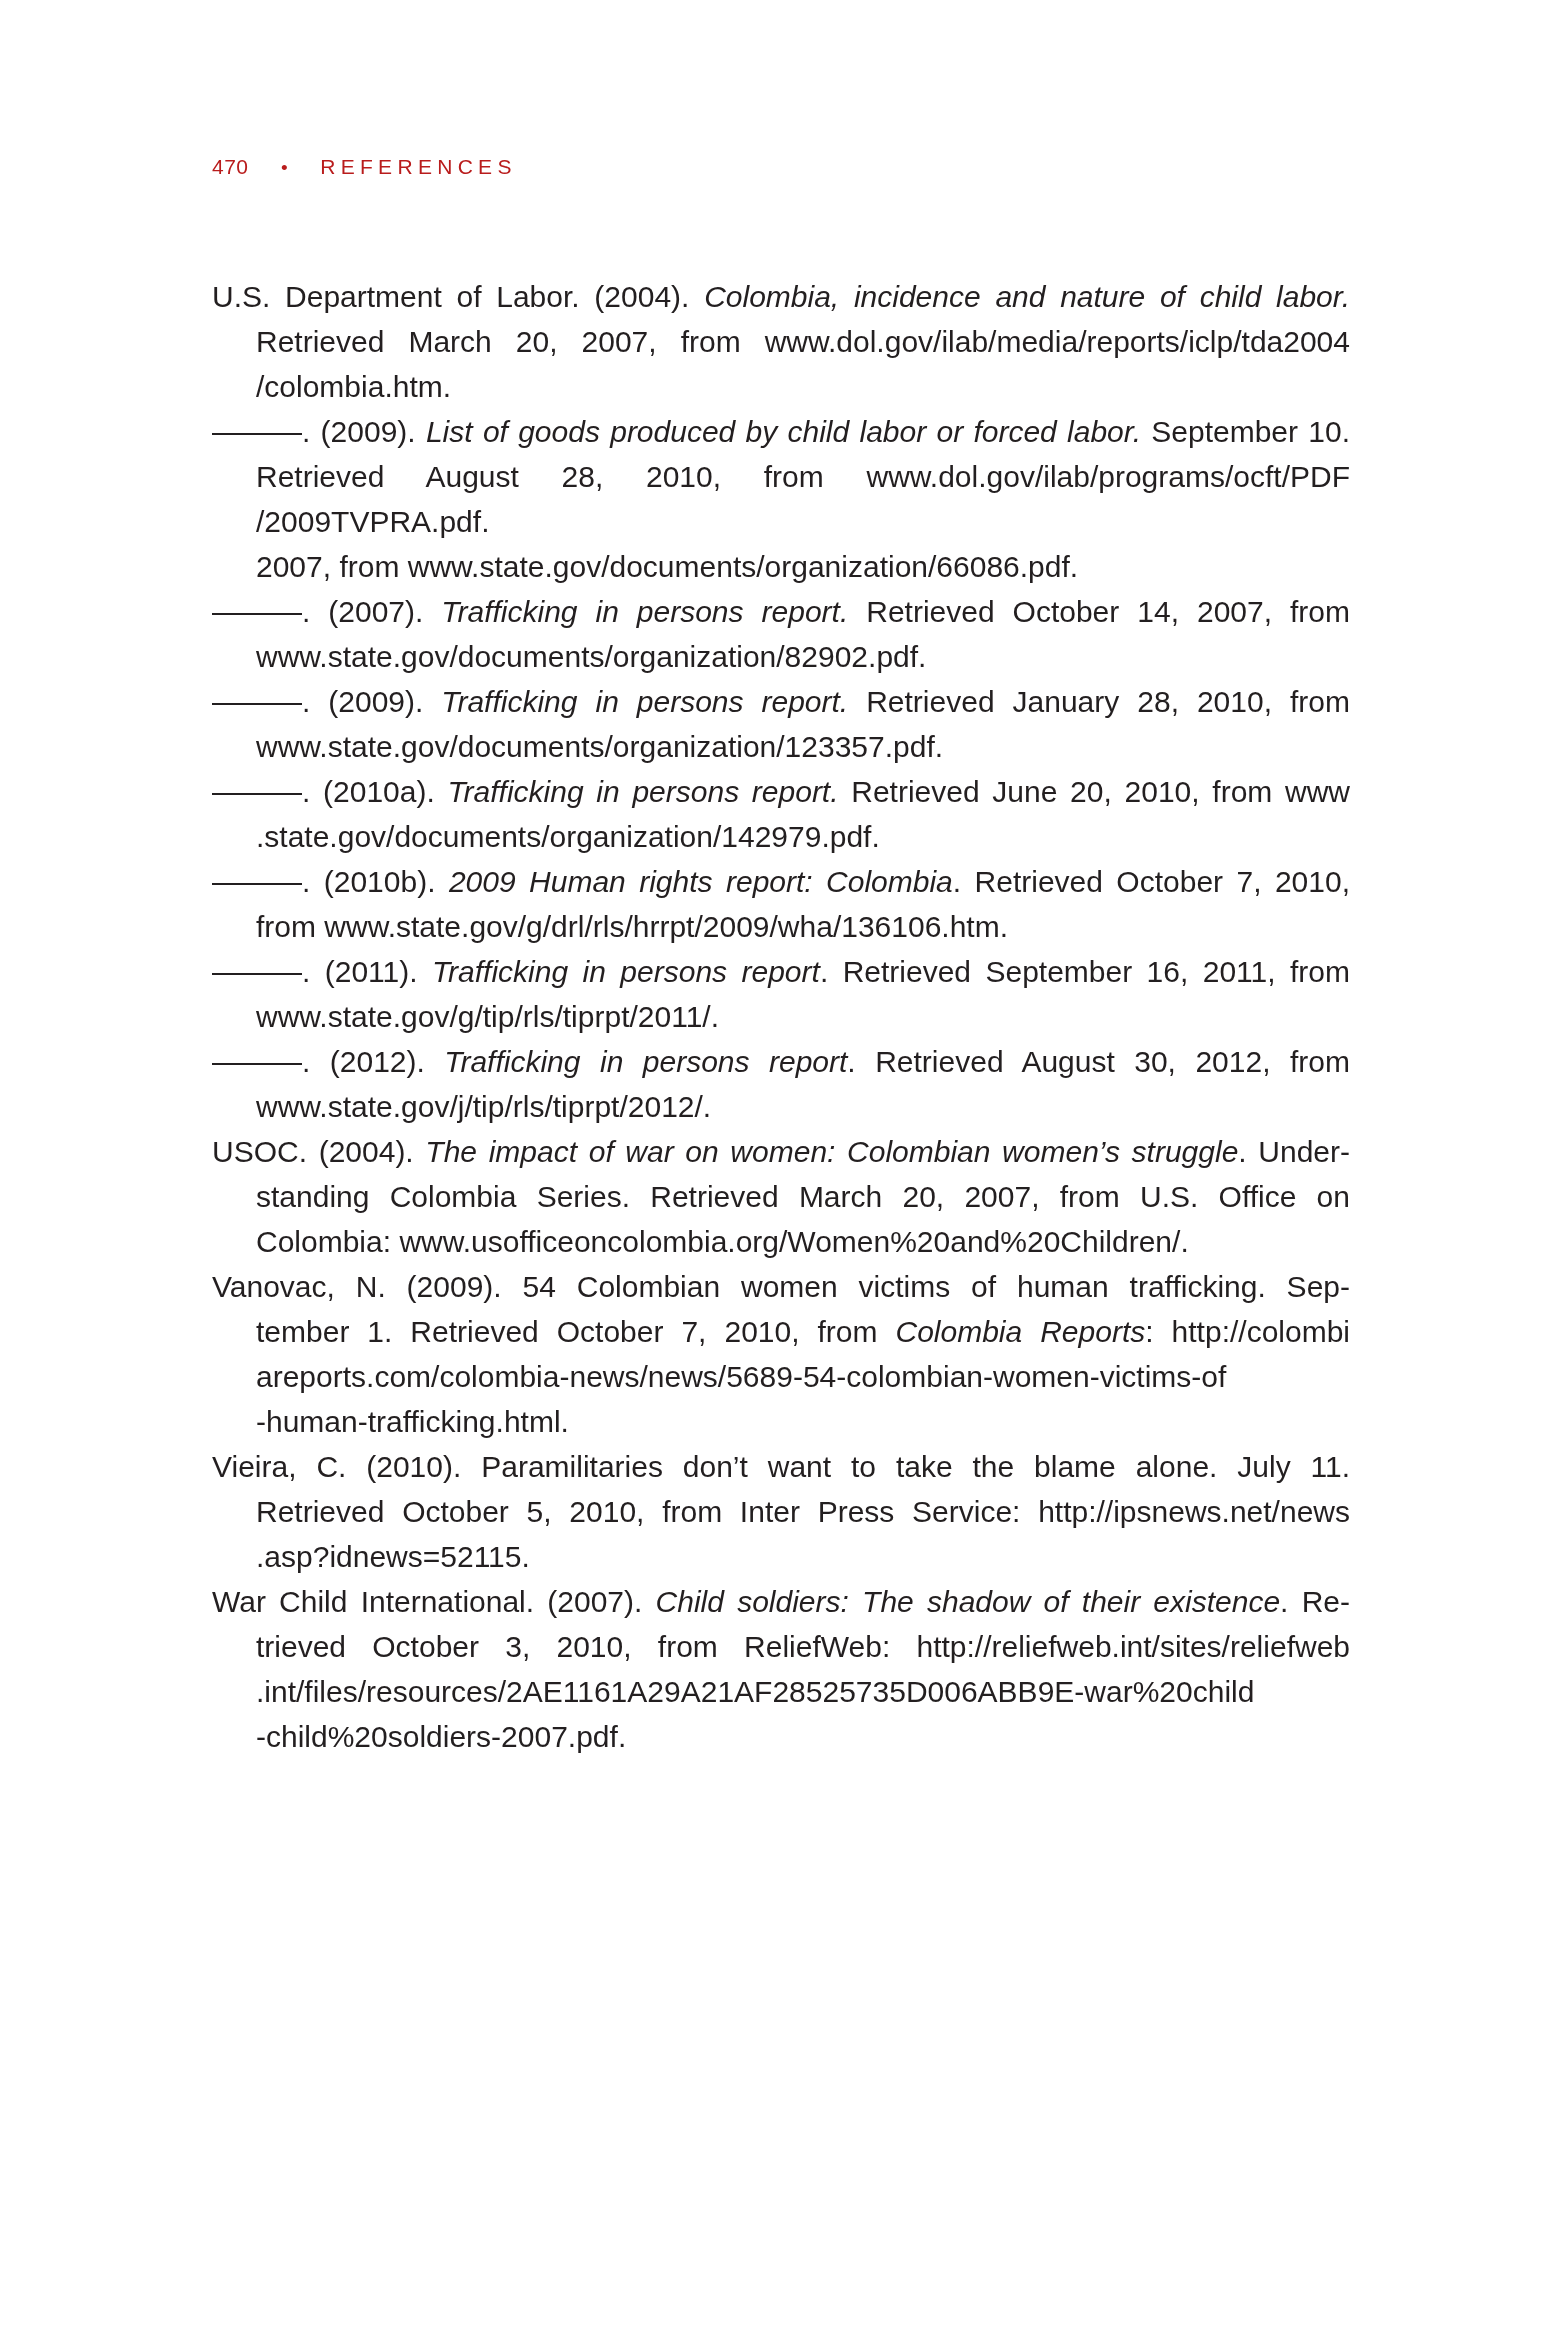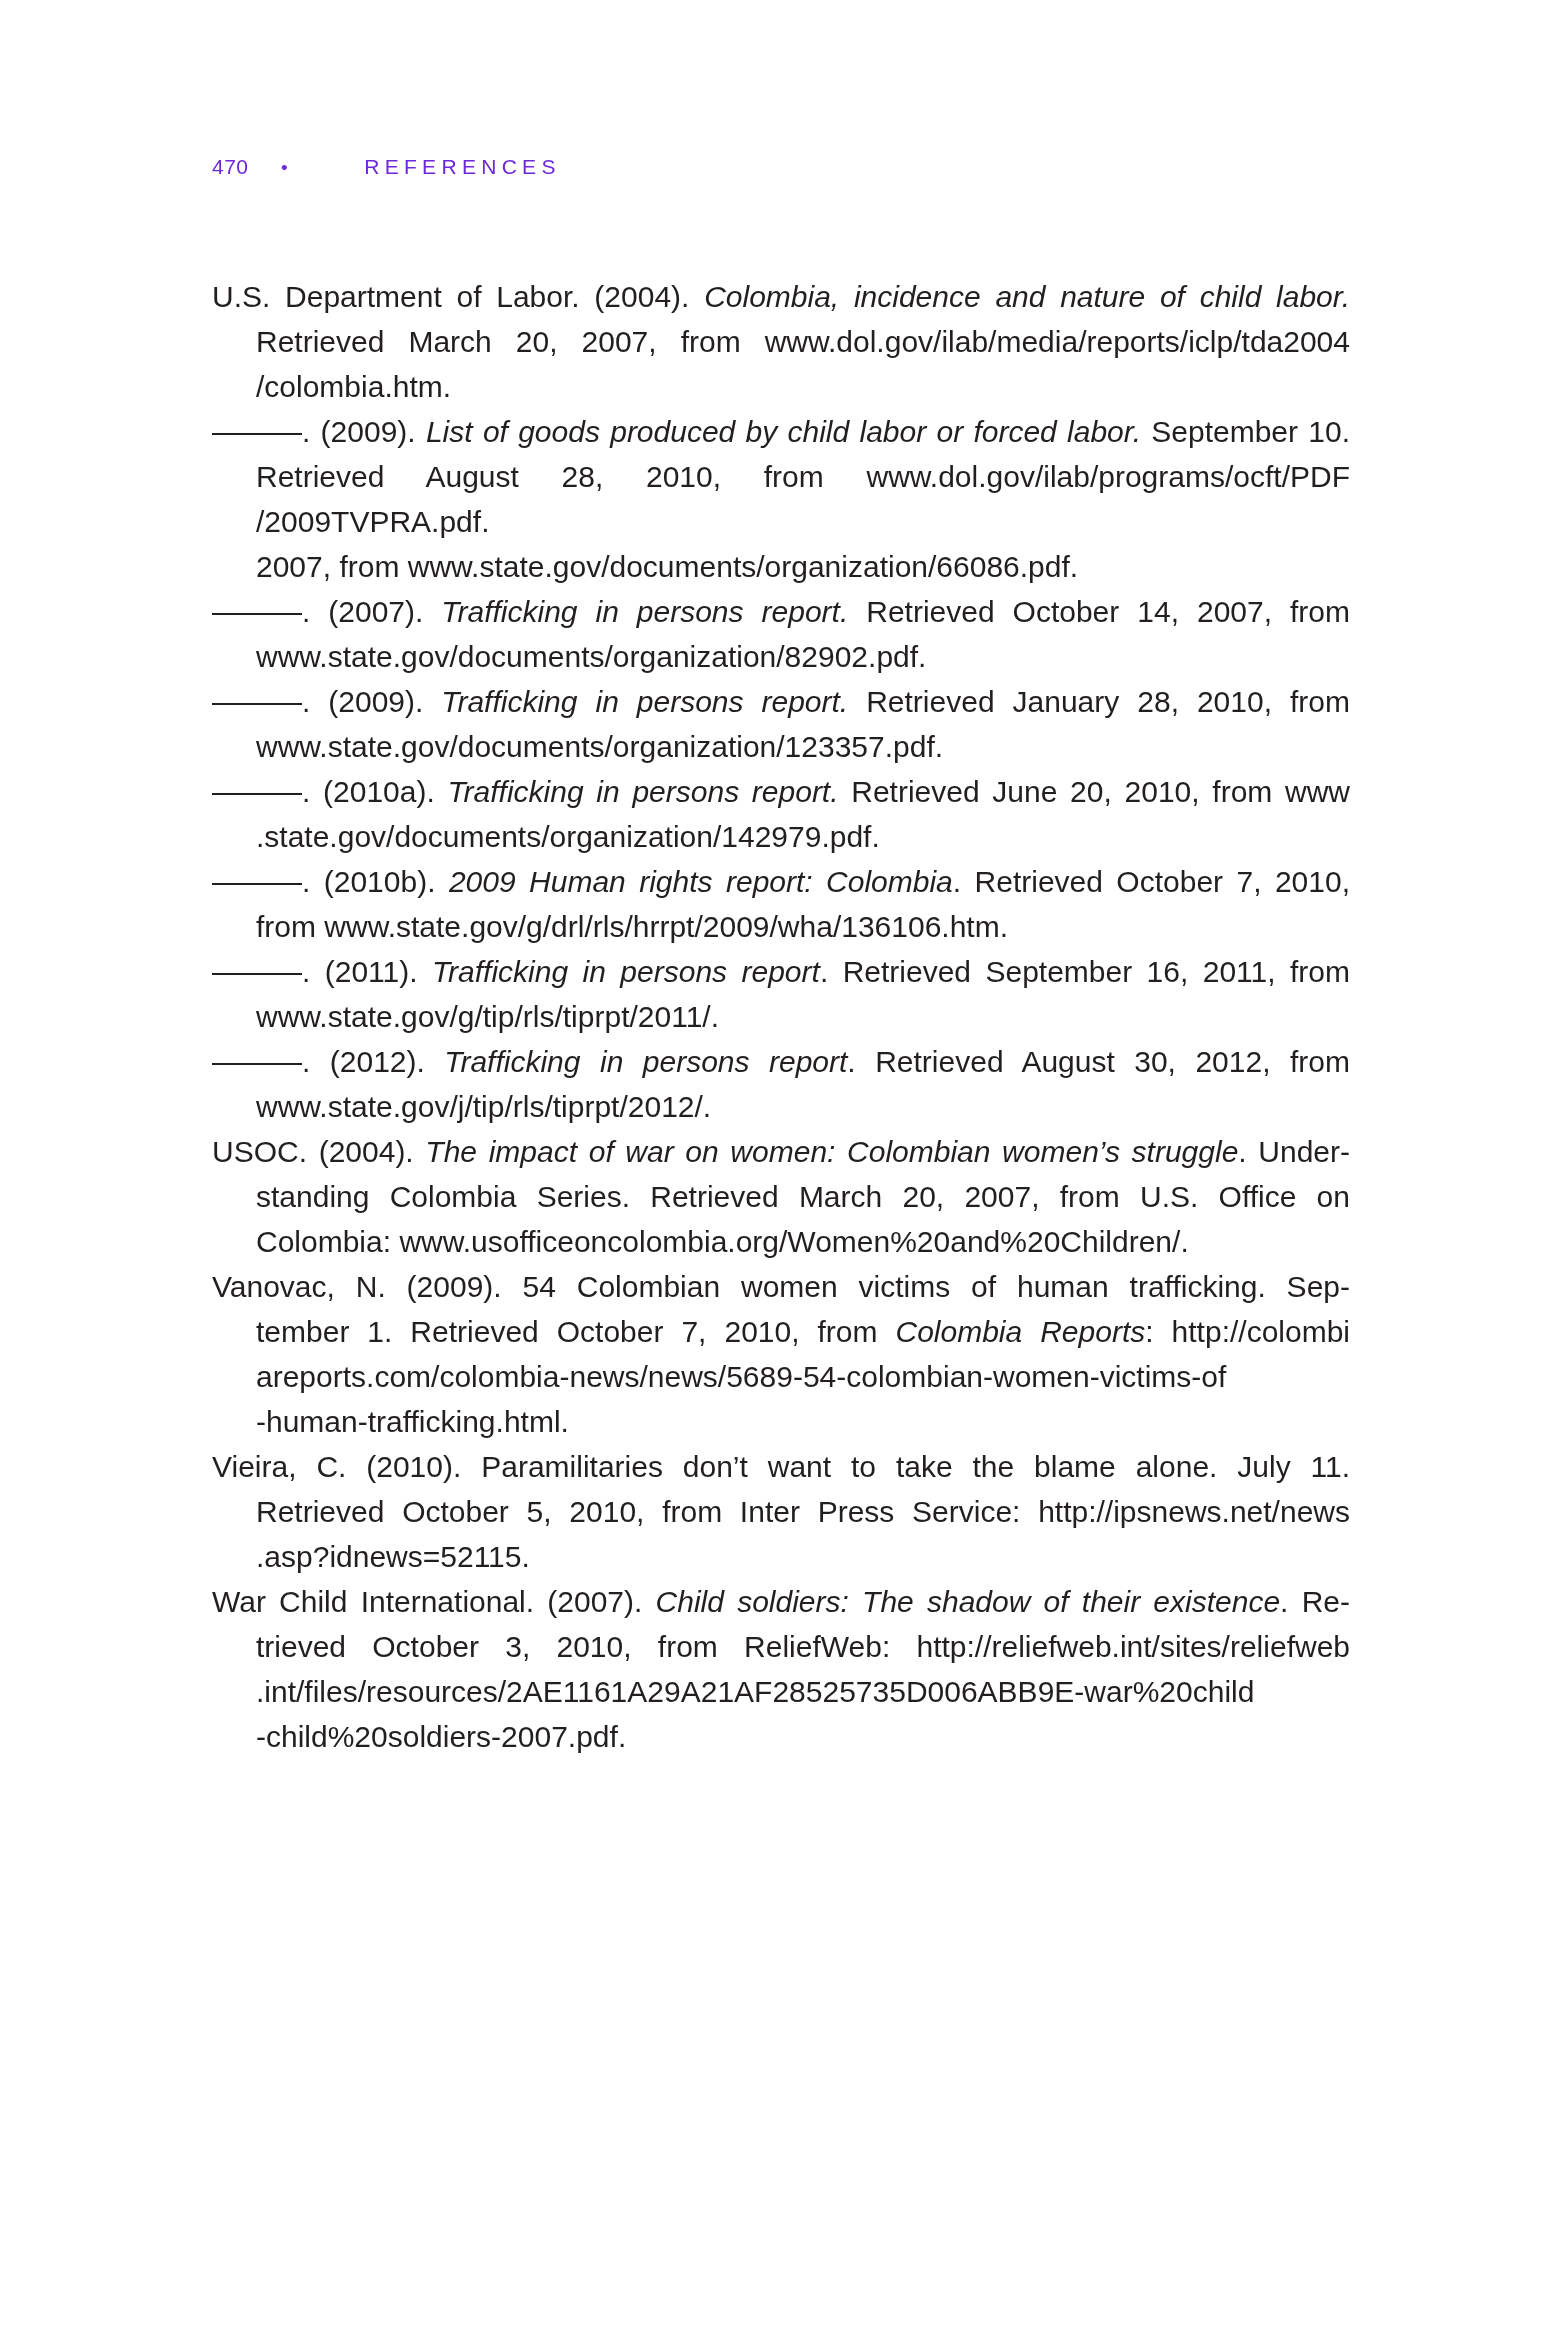--- a/index.html
+++ b/index.html
@@ -1,26 +1,26 @@
 <!DOCTYPE html>
 <html><head>
 <meta charset="utf-8">
 <style>
   html, body { margin: 0; padding: 0; background: #ffffff; }
   body { width: 1561px; height: 2341px; position: relative; overflow: hidden; }
   .page { position: absolute; left: 0; top: 0; width: 1561px; height: 2341px; background: #ffffff; color: #231f20; }
   .running-head {
     position: absolute; left: 212px; top: 155px; height: 29px;
     font-family: "Liberation Sans", "DejaVu Sans", sans-serif;
-    font-size: 21px; color: #6d28d9; white-space: nowrap;
+    font-size: 21px; color: #b91c1c; white-space: nowrap;
     display: flex; align-items: baseline;
   }
   .running-head .folio { letter-spacing: 0.5px; }
   .running-head .bullet { margin-left: 32.5px; margin-right: 32.5px; font-size: 19px; }
-  .running-head .section { letter-spacing: 5.3px; margin-left: 44px; }
+  .running-head .section { letter-spacing: 5.3px; }
   .refs { position: absolute; left: 212px; top: 274px; width: 1138px; }
   .line {
     position: relative;
     height: 45px; line-height: 45px;
     font-family: Liberation Sans, sans-serif;
     font-size: 30px; white-space: nowrap; overflow: visible;
   }
   .line.indent { padding-left: 44px; }
   .line.justify { text-align: justify; text-align-last: justify; white-space: normal; height: 45px; overflow: hidden; }
   .line.indent.justify { width: 1094px; }

